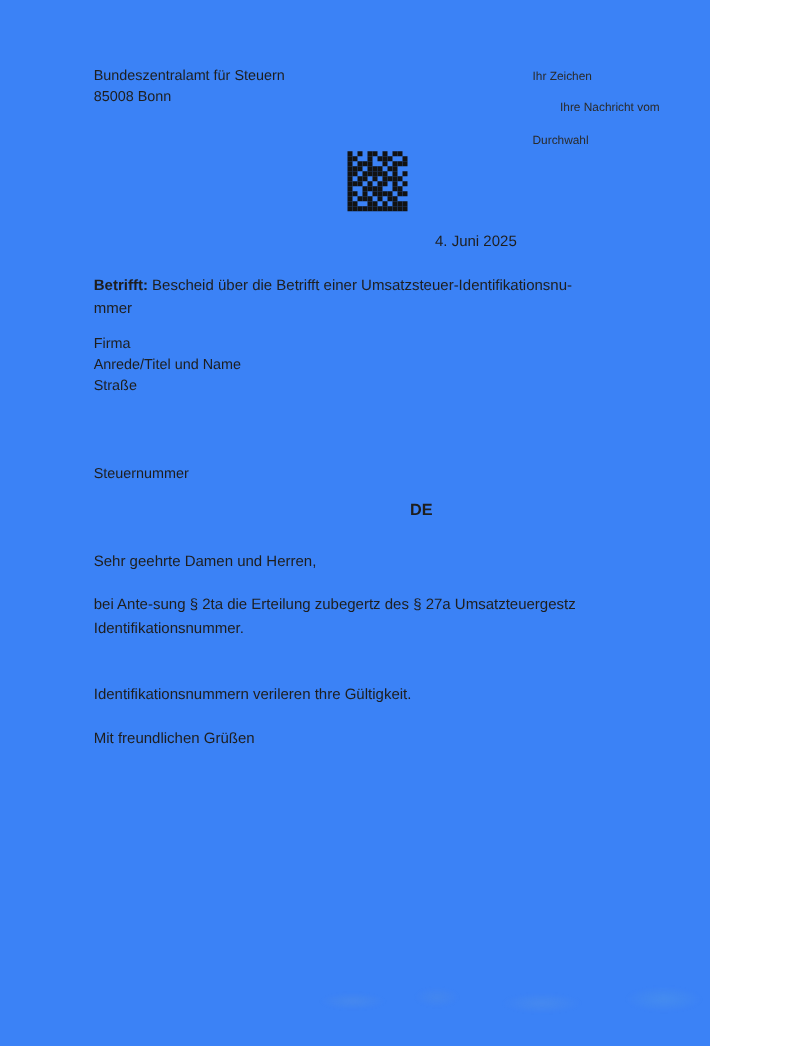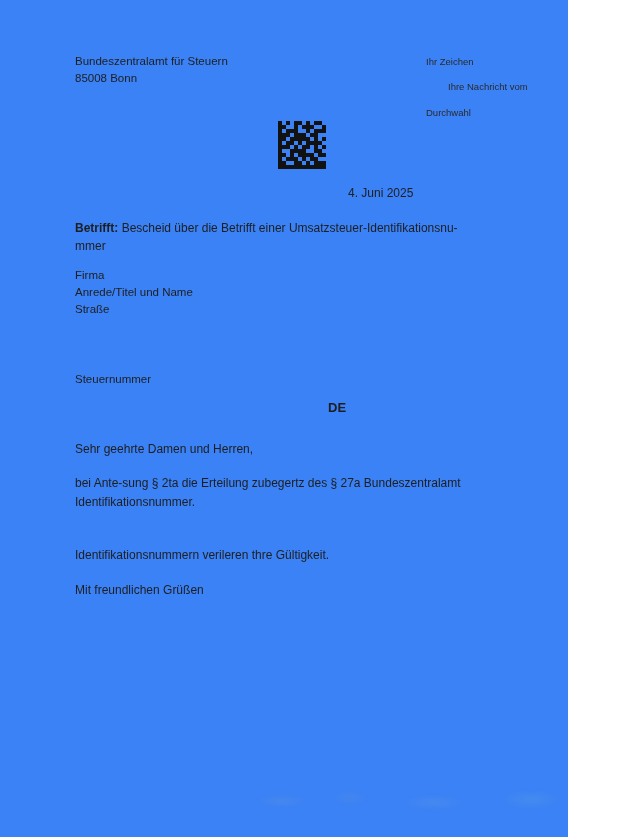--- a/index.html
+++ b/index.html
@@ -232,20 +232,20 @@
   <div class="abs recipient t11">
     <div>Firma</div>
     <div>Anrede/Titel und Name</div>
     <div>Straße</div>
   </div>
 
   <div class="abs taxnum t11">Steuernummer</div>
   <div class="abs vat-prefix bold">DE</div>
 
   <div class="abs salutation t12">Sehr geehrte Damen und Herren,</div>
-  <div class="abs p1l1 t12">bei Ante-sung § 2ta die Erteilung zubegertz des § 27a Bundeszentralamt</div>
+  <div class="abs p1l1 t12">bei Ante-sung § 2ta die Erteilung zubegertz des § 27a Umsatzteuergestz</div>
   <div class="abs p1l2 t12">Identifikationsnummer.</div>
   <div class="abs p2l2 t12">Identifikationsnummern verileren thre Gültigkeit.</div>
   <div class="abs closing t12">Mit freundlichen Grüßen</div>
 
   <div class="artifact"></div>
 
 </div>
 
 </body></html>

